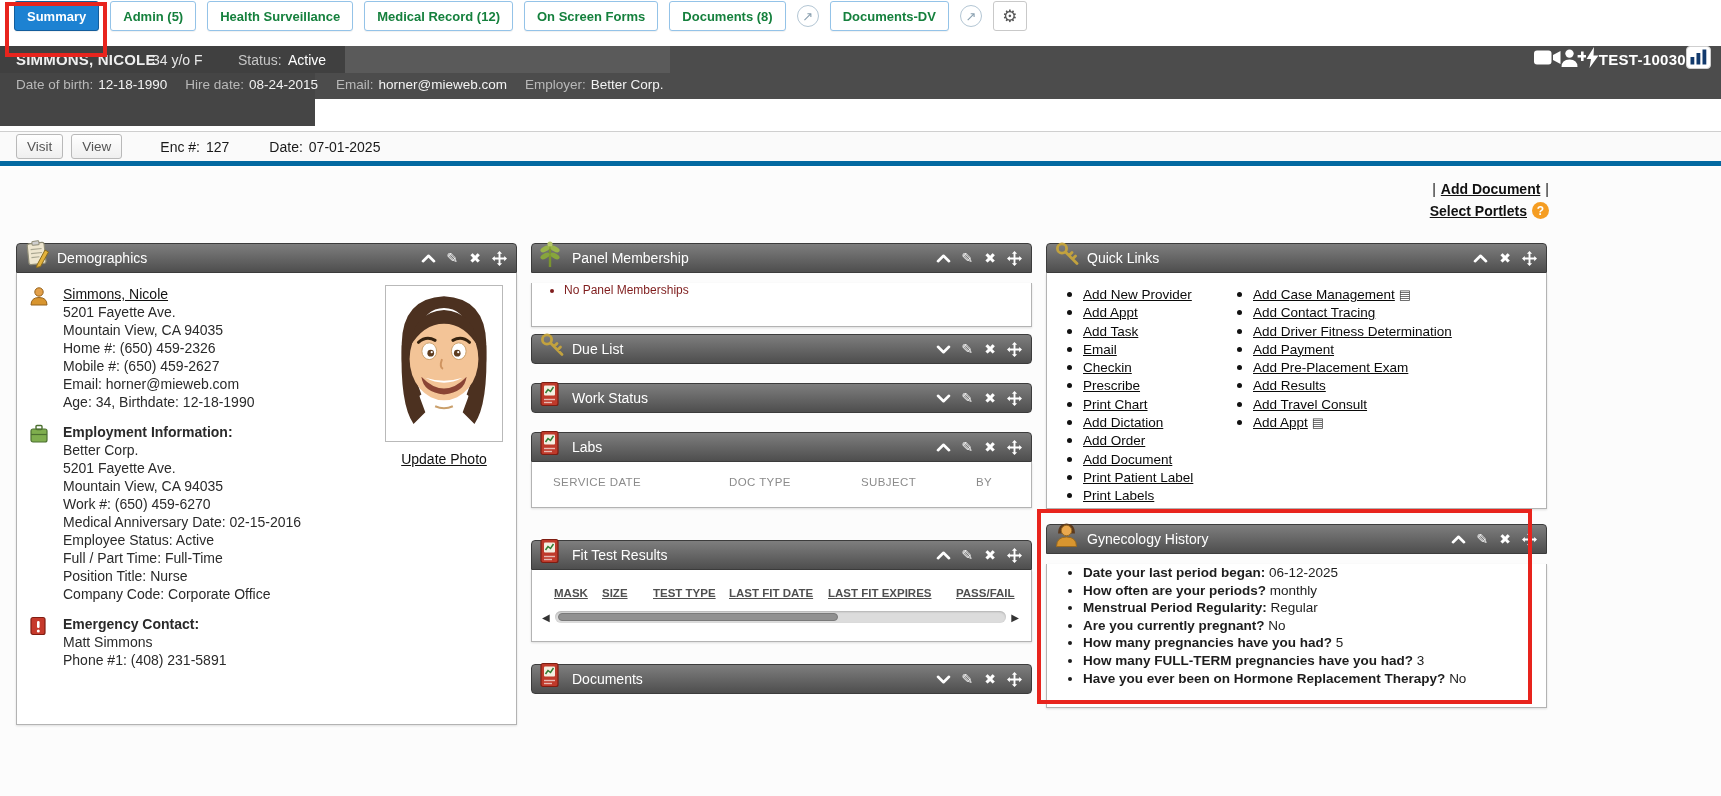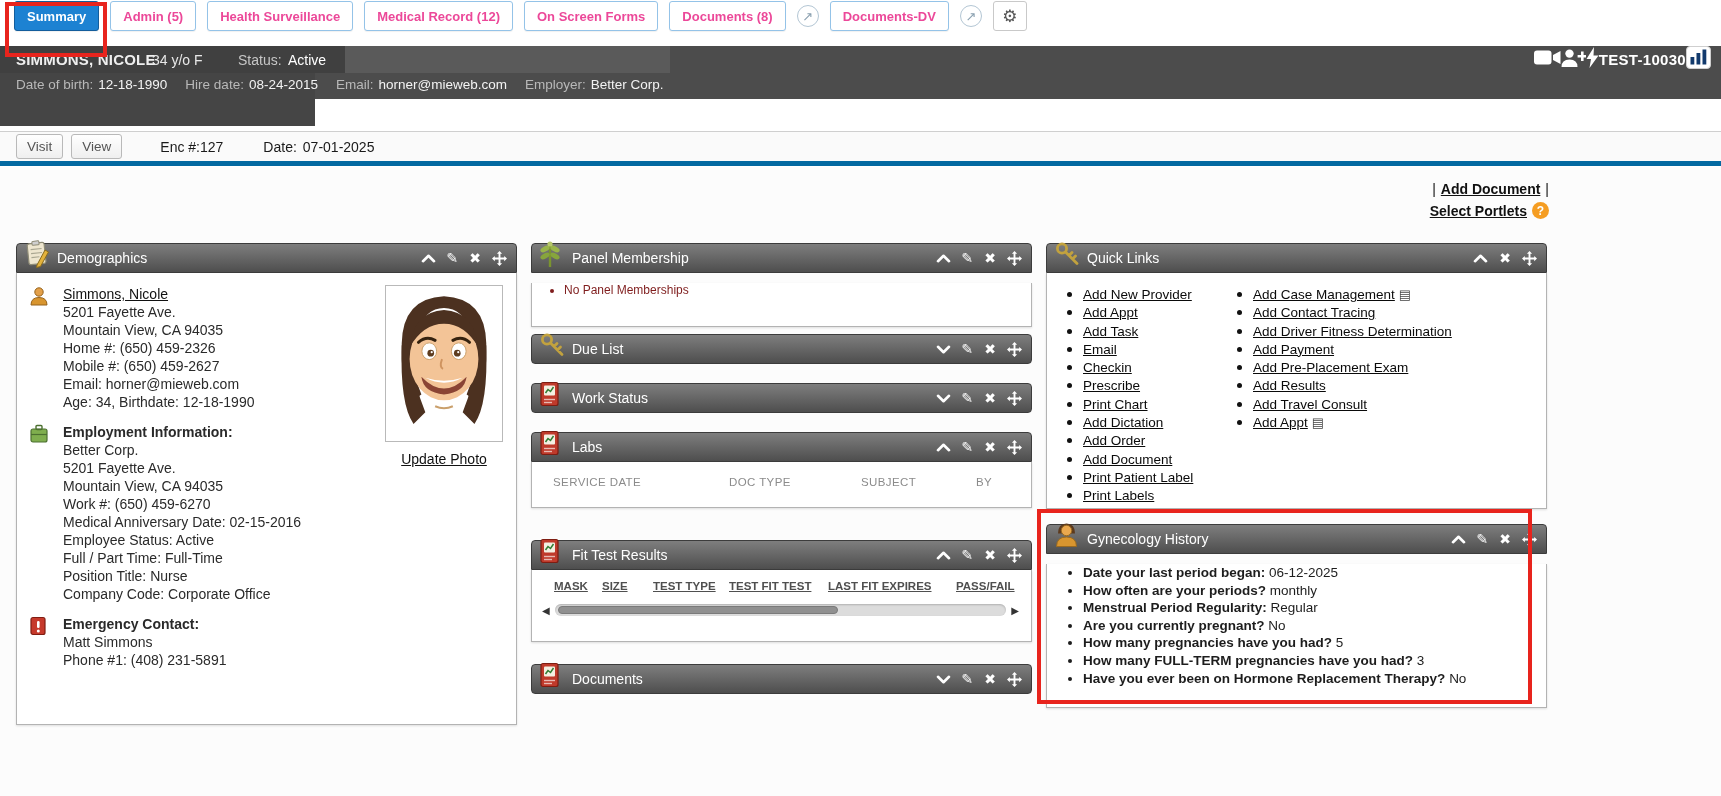--- a/index.html
+++ b/index.html
@@ -4,21 +4,21 @@
 <style>
   * { box-sizing: border-box; margin: 0; padding: 0; }
   html,body { background:#fff; }
   body { font-family: "Liberation Sans", "DejaVu Sans", sans-serif; }
   #page { position:relative; width:1721px; height:796px; overflow:hidden; background:#fff; }
 
   
   .tabbar { position:absolute; top:0; left:0; width:100%; height:32px; background:#fff;
             display:flex; align-items:center; padding-left:14px; gap:11px; }
   .tab { height:30px; display:flex; align-items:center; padding:0 12px; background:#fff;
-         border:1px solid #94c3e8; border-radius:3px; color:#ec4899; font-size:13px; font-weight:700;
+         border:1px solid #94c3e8; border-radius:3px; color:#15803d; font-size:13px; font-weight:700;
          cursor:pointer; white-space:nowrap; box-shadow:0 1px 1px rgba(0,0,0,.06); }
   .tab.active { background:#1d82d2; border-color:#135d9c; color:#fff; }
   .popout { width:22px; height:22px; border:1px solid #b3c6d4; border-radius:50%;
             display:flex; align-items:center; justify-content:center; color:#8aa0b0; font-size:13px; }
   .gearbtn { width:34px; height:30px; border:1px solid #c9c9c9; border-radius:3px;
              display:flex; align-items:center; justify-content:center; color:#555; font-size:17px; background:#fff; }
 
   
   .bar1 { position:absolute; top:46px; left:0; width:100%; height:27px; background:#4c4c4c; }
   .seg-a { position:absolute; top:46px; left:0; width:345px; height:27px; background:#404040; }
@@ -36,21 +36,21 @@
   .row2 .lab { color:#b9b9b9; margin-right:5px; }
   .row2 .val { color:#f3f3f3; margin-right:18px; }
 
   
   .visitbar { position:absolute; top:131px; left:0; width:100%; height:35px; background:#fafafa;
               border-top:1px solid #cfcfcf; border-bottom:5px solid #0369a1;
               display:flex; align-items:center; font-size:14px; color:#1a1a1a; }
   .vbtn { margin-left:8px; padding:4px 10px; font-size:13.5px; color:#555; background:linear-gradient(#fff,#efefef);
           border:1px solid #b9b9b9; border-radius:3px; font-family:inherit; cursor:pointer; }
   .vbtn:first-child { margin-left:16px; }
-  .enc-lab { margin-left:38px; } .enc-val { }
+  .enc-lab { margin-left:38px; } .enc-val { margin-left:6px; }
   .date-lab { margin-left:40px; } .date-val { margin-left:6px; }
 
   
   .content { position:absolute; top:167px; left:0; width:100%; height:629px; background:#fcfcfc; }
   .pageactions { position:absolute; top:14px; right:172px; text-align:right; font-size:14px; color:#111; }
   .pageactions .line { margin-bottom:5px; display:flex; justify-content:flex-end; align-items:center; gap:5px; }
   .pa-link { color:#111; text-decoration:underline; font-weight:600; }
   .help-circle { display:inline-flex; width:17px; height:17px; border-radius:50%; background:#f59d22;
                  color:#fff; font-weight:700; font-size:12px; align-items:center; justify-content:center; }
 
@@ -86,21 +86,21 @@
   .panel-body ul { margin:10px 0 0 32px; }
   .panel-body li { font-size:12px; color:#7f1d1d; }
 
   
   .labs-body { height:46px; }
   .labs-cols { display:flex; padding:14px 0 0 21px; }
   .labs-col { font-size:11.5px; color:#8b8b8b; letter-spacing:.4px; }
 
   
   .fit-body { height:72px; }
-  .fit-cols { display:flex; padding:10px 0 0 22px; }
+  .fit-cols { display:flex; padding:17px 0 0 22px; }
   .fit-col { font-size:11.5px; font-weight:700; color:#4f4f4f; text-decoration:underline; }
   .hscroll { display:flex; align-items:center; gap:5px; margin:12px 12px 0 10px; }
   .scroll-arrow { font-size:10px; color:#333; }
   .scroll-track { flex:1; height:12px; background:#dcdcdc; border-radius:7px; position:relative; box-shadow:inset 0 1px 2px rgba(0,0,0,.2); }
   .scroll-thumb { position:absolute; left:3px; top:2px; height:8px; width:62%; background:#909090; border:1px solid #7a7a7a; border-radius:4px; }
 
   
   .ql-body { height:236px; }
   .ql-list { position:absolute; top:12px; list-style:disc; padding:0; }
   .ql-col1 { left:36px; } .ql-col2 { left:206px; }
@@ -502,21 +502,21 @@
                   <path d="M8 0 L10.8 3 H9 V7 H13 V5.2 L16 8 L13 10.8 V9 H9 V13 H10.8 L8 16 L5.2 13 H7 V9 H3 V10.8 L0 8 L3 5.2 V7 H7 V3 H5.2 Z"></path>
                 </svg>
               </span>
           </span>
         </div>
         <div class="p-body fit-body">
           <div class="fit-cols">
             <span class="fit-col" style="width:48px">MASK</span>
             <span class="fit-col" style="width:51px">SIZE</span>
             <span class="fit-col" style="width:76px">TEST TYPE</span>
-            <span class="fit-col" style="width:99px">TEST FIT TEST</span>
+            <span class="fit-col" style="width:99px">LAST FIT DATE</span>
             <span class="fit-col" style="width:128px">LAST FIT EXPIRES</span>
             <span class="fit-col">PASS/FAIL</span>
           </div>
           <div class="hscroll">
             <span class="scroll-arrow">◀</span>
             <span class="scroll-track">
               <span class="scroll-thumb"></span>
             </span>
             <span class="scroll-arrow">▶</span>
           </div>

